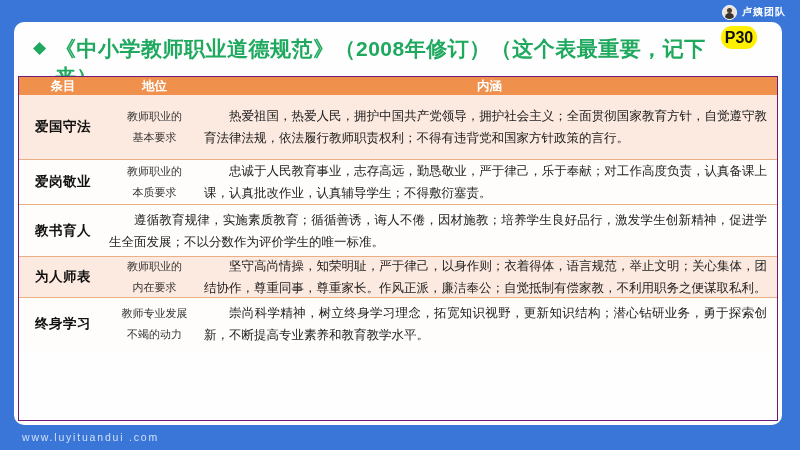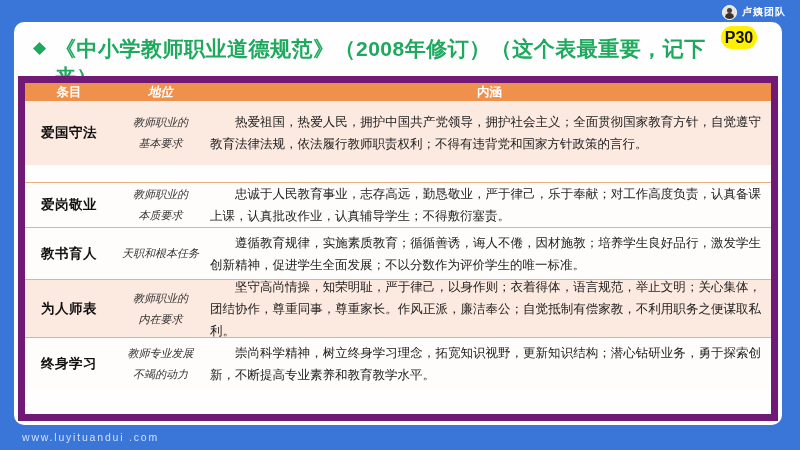--- a/index.html
+++ b/index.html
@@ -14,34 +14,34 @@
   .brand-name{color:#ffffff;font-size:10px;font-weight:bold;letter-spacing:1px;}
 
   
   .card{position:absolute;left:14px;top:22px;width:768px;height:403px;background:#fefefe;border-radius:10px;}
 
   .diamond{position:absolute;left:19px;top:17px;font-size:17px;color:#1fa95e;line-height:1;}
   .page-title{position:absolute;left:41px;top:13px;width:660px;margin:0;font-size:21px;line-height:28px;font-weight:bold;color:#1fa95e;letter-spacing:0.5px;}
   .page-badge{position:absolute;top:4px;right:25px;width:36px;height:23px;background:#ffef00;border-radius:11px;color:#111;font-size:16px;font-weight:bold;text-align:center;line-height:23px;}
 
   
-  .table{position:absolute;left:4px;top:54px;width:760px;height:345px;border:7px solid #701a75;box-sizing:border-box;font-family:"Liberation Serif","DejaVu Serif",serif;}
+  .table{position:absolute;left:4px;top:54px;width:760px;height:345px;border:1px solid #701a75;box-sizing:border-box;font-family:"Liberation Serif","DejaVu Serif",serif;}
   .thead{display:flex;height:18px;background:#ef914d;color:#ffffff;font-weight:bold;font-size:12.5px;font-family:"Liberation Sans",sans-serif;}
   .th{display:flex;align-items:center;justify-content:center;}
   .tr{display:flex;box-sizing:border-box;border-top:1px solid #ecaf83;}
   .tr.pink{background:#fce9e0;}
   .tr.white{background:#fffdfb;}
   .r0{height:64px;border-top:none;}
-  .r1{height:45px;margin-top:17px;}
+  .r1{height:45px;}
   .r2{height:55px;}
   .r3{height:52px;}
-  .r4{height:58px;}
+  .r4{height:41px;}
   .r5{height:53px;}
   .c1{width:88px;flex:none;}
-  .c2{width:95px;flex:none;font-style:italic;}
+  .c2{width:95px;flex:none;}
   .c3{flex:1;min-width:0;}
   .td{display:flex;align-items:center;box-sizing:border-box;}
   .td.c1{justify-content:center;font-weight:bold;font-size:13.5px;color:#111111;letter-spacing:0.5px;}
   .td.c2{justify-content:center;text-align:center;font-size:11px;line-height:21px;color:#333333;white-space:pre-line;}
   .td.c3{font-size:12.5px;color:#222222;padding:0 10px 0 2px;}
   .td.c3 p{margin:0;line-height:22px;text-indent:2em;text-align:justify;}
 
   
   .watermark{position:absolute;left:22px;bottom:7px;color:#cfe0f8;font-size:10.5px;letter-spacing:1.8px;font-family:"Liberation Sans",sans-serif;}
 </style>
@@ -81,21 +81,20 @@
         <div class="td c2">教师职业的
 本质要求</div>
         <div class="td c3">
             <p>忠诚于人民教育事业，志存高远，勤恳敬业，严于律己，乐于奉献；对工作高度负责，认真备课上课，认真批改作业，认真辅导学生；不得敷衍塞责。</p>
           </div>
       </div>
 
 
       <div class="tr r3 white">
         <div class="td c1">教书育人</div>
-        <div class="td c2">天职和根本任务</div>
         <div class="td c3">
             <p>遵循教育规律，实施素质教育；循循善诱，诲人不倦，因材施教；培养学生良好品行，激发学生创新精神，促进学生全面发展；不以分数作为评价学生的唯一标准。</p>
           </div>
       </div>
 
       <div class="tr r4 pink">
         <div class="td c1">为人师表</div>
         <div class="td c2">教师职业的
 内在要求</div>
         <div class="td c3">

